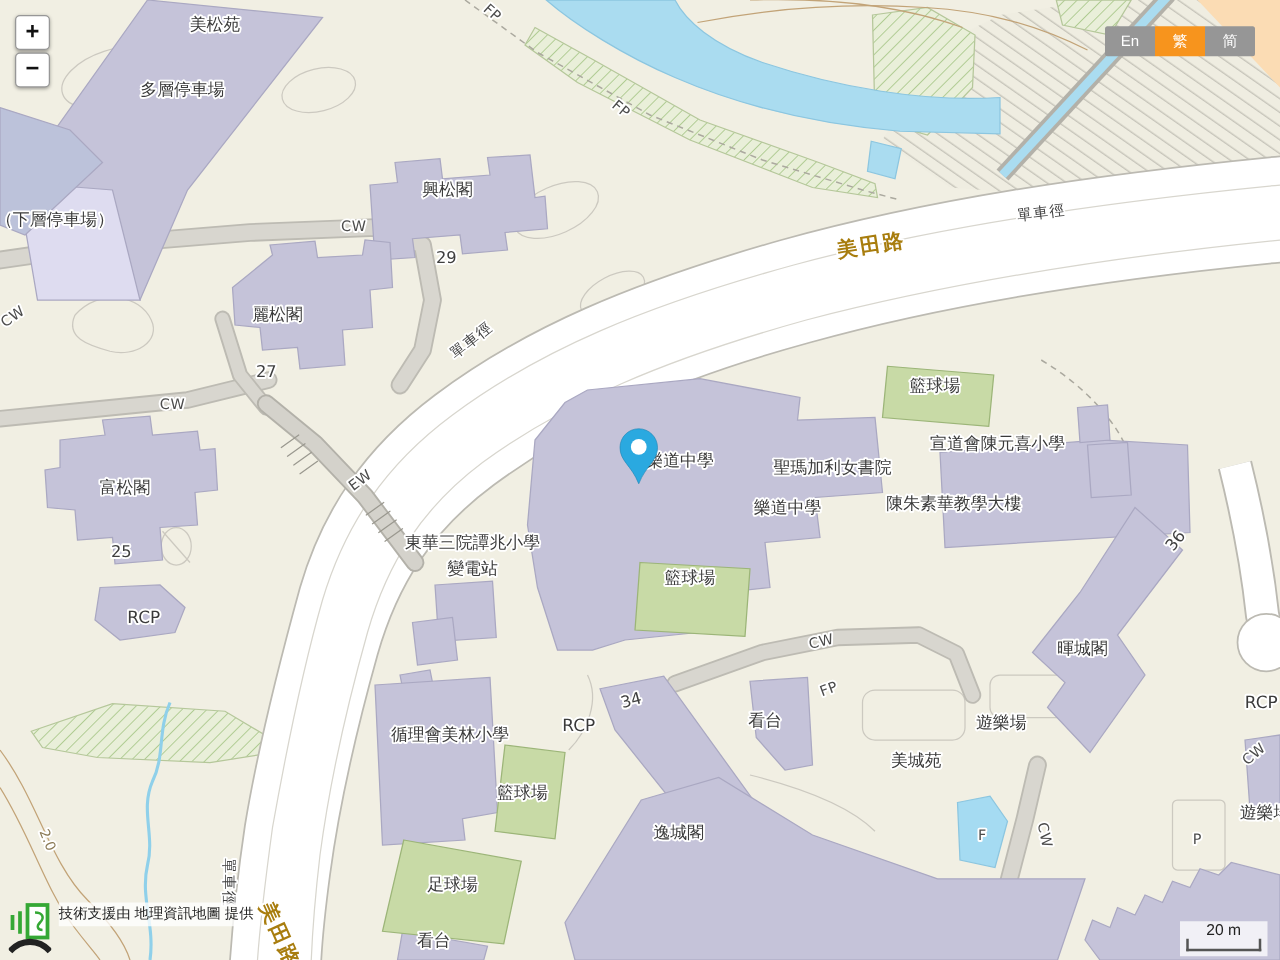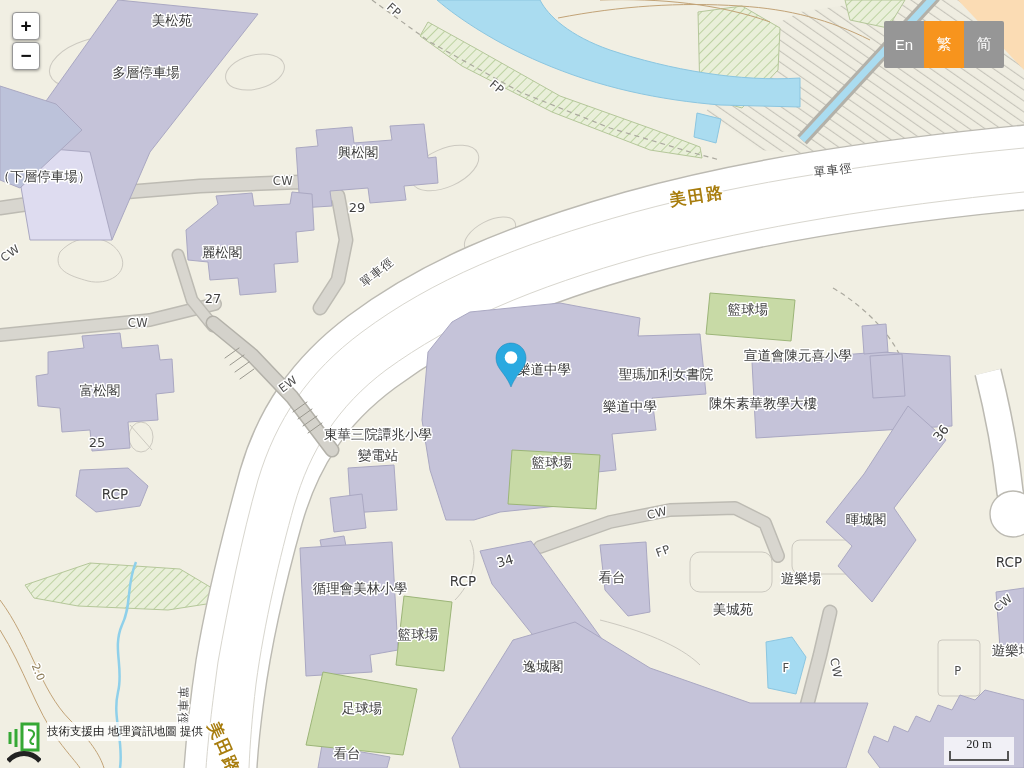--- a/index.html
+++ b/index.html
@@ -16,33 +16,33 @@
   text.cyc{font-size:12px;fill:#3f3f3f;letter-spacing:1px;}
   text.road{font-size:16.5px;fill:#a87d0e;font-weight:bold;letter-spacing:2px;stroke-width:3.5px;}
   text.brown{font-size:11px;fill:#8a7a55;}
   
   #zoom-ctl{position:absolute;left:12px;top:12px;display:flex;flex-direction:column;gap:2px;z-index:20;}
   #zoom-ctl button{width:28px;height:28px;background:#fff;border:1px solid #979797;border-radius:4px;
        font-size:19px;font-weight:bold;line-height:24px;color:#111;cursor:pointer;
        box-shadow:0 1px 3px rgba(0,0,0,.35);padding:0;}
   
   #lang{position:absolute;left:884px;top:21px;display:flex;z-index:20;}
-  #lang .lang-btn{width:40px;height:47px;background:#969696;color:#fff;font-size:15px;
+  #lang .lang-btn{width:40px;height:24px;background:#969696;color:#fff;font-size:12px;
        display:flex;align-items:center;justify-content:center;cursor:pointer;}
   #lang .lang-btn.active{background:#f7941d;}
   #lang .lang-btn:first-child{border-radius:2px 0 0 2px;}
   #lang .lang-btn:last-child{border-radius:0 2px 2px 0;}
   
   #attribution{position:absolute;left:7px;top:722px;display:flex;align-items:flex-start;z-index:20;}
   #attribution .txt{margin-left:6px;font-size:11.5px;color:#222;line-height:1.45;}
   #attribution .txt span{background:rgba(255,255,255,.78);padding:1px 0;display:inline-block;margin-bottom:1px;}
   
   #scalebar{position:absolute;left:944px;top:737px;width:70px;height:28px;
        background:rgba(255,255,255,.75);z-index:20;text-align:center;}
-  #scalebar .t{font-size:12.5px;color:#222;line-height:14px;font-family:Liberation Serif, serif;}
+  #scalebar .t{font-size:12.5px;color:#222;line-height:14px;}
   #scalebar .bar{width:56px;height:8px;margin:0 auto;border:2px solid #555;border-top:none;}
 </style>
 </head>
 <body>
 
 <svg id="map" width="1024" height="768" viewBox="0 0 1024 768">
   <defs>
     <pattern id="hatchSlope" width="9" height="9" patternUnits="userSpaceOnUse" patternTransform="rotate(-55)">
       <rect width="9" height="9" fill="#efede1"></rect>
       <line x1="0" y1="0" x2="0" y2="9" stroke="#c6c4ba" stroke-width="2.2"></line>

